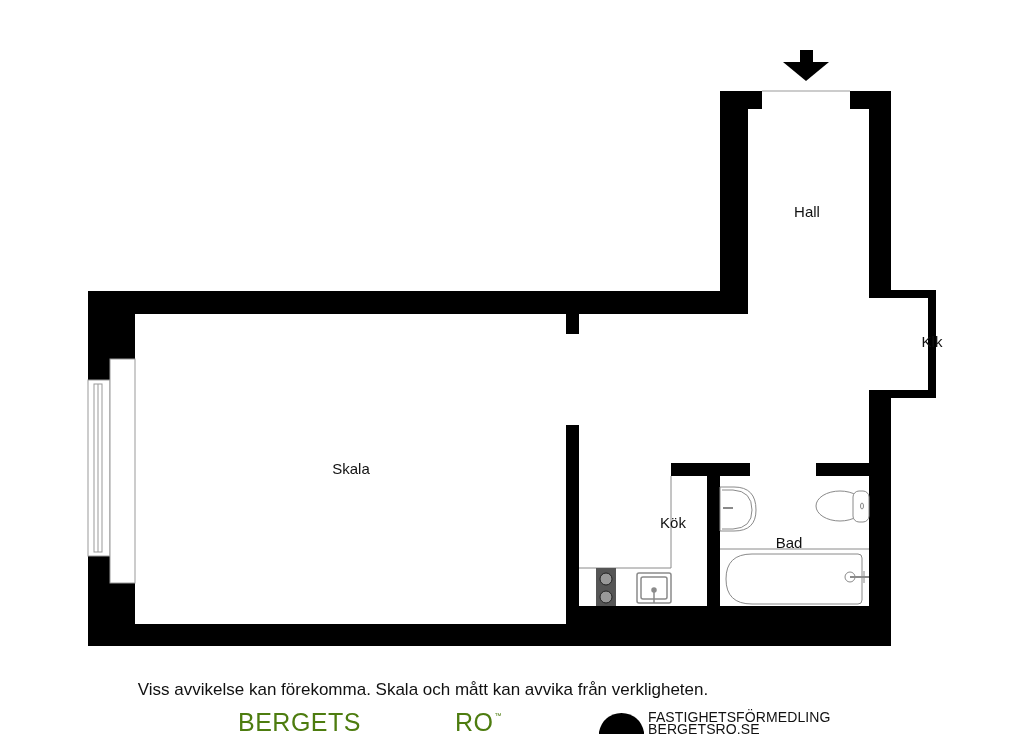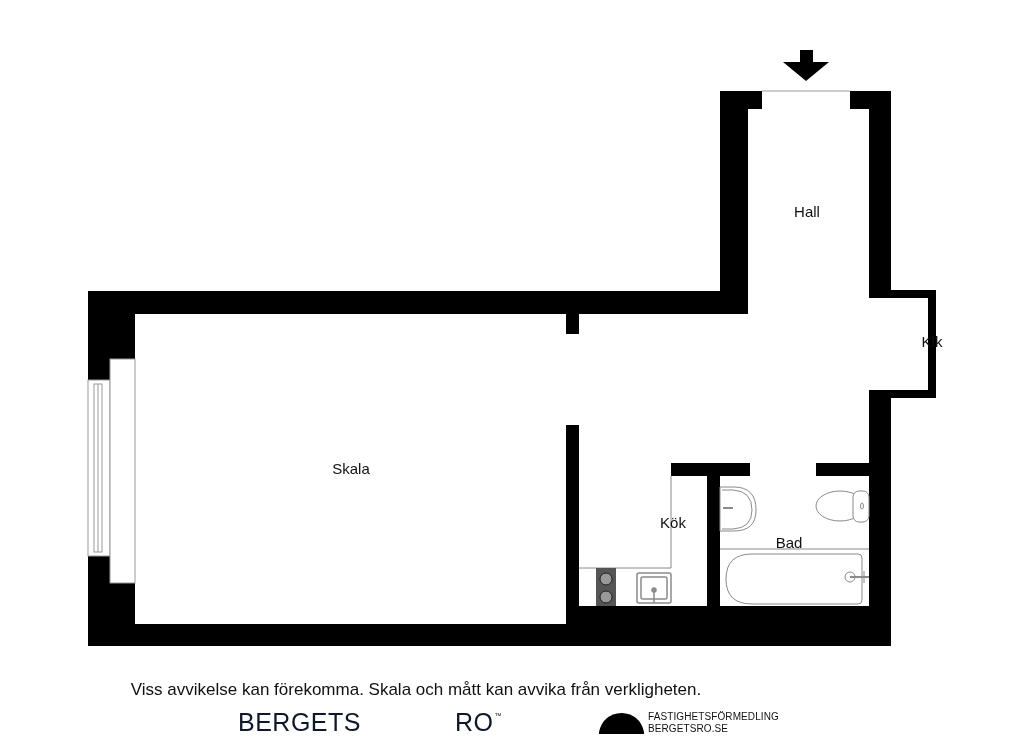--- a/index.html
+++ b/index.html
@@ -1,23 +1,23 @@
 <!DOCTYPE html>
 <html><head>
   <meta charset="utf-8">
   <style>
     html, body { margin: 0; padding: 0; background: #ffffff; }
     body { width: 1024px; height: 753px; position: relative; overflow: hidden;
            font-family: "Liberation Sans", sans-serif; color: #111; }
     #plan { position: absolute; left: 0; top: 0; width: 1024px; height: 660px; }
     .room-label { position: absolute; font-size: 15px; color: #111; transform: translate(-50%, -50%); white-space: nowrap; }
-    .disclaimer { position: absolute; left: 0; width: 832px; top: 680px; text-align: center; font-size: 17px; color: #111; }
-    .brand-word { position: absolute; top: 708px; font-size: 25px; letter-spacing: 0.5px; color: #0f172a; }
+    .disclaimer { position: absolute; left: 0; width: 832px; top: 680px; text-align: center; font-size: 17px; color: #111; padding-left: 7px; }
+    .brand-word { position: absolute; top: 708px; font-size: 25px; letter-spacing: 0.5px; color: #4d7c0f; }
     .brand-tm { font-size: 7px; vertical-align: top; position: relative; top: 4px; margin-left: 1px; }
-    .agency { position: absolute; left: 648px; top: 711px; font-size: 10px; line-height: 12px; color: #111; letter-spacing: 0.1px; }
+    .agency { position: absolute; left: 648px; top: 711px; font-size: 14px; line-height: 12px; color: #111; letter-spacing: 0.1px; }
     .dome { position: absolute; left: 599px; top: 712px; width: 45px; height: 22px; }
   </style>
 </head>
 <body>
 
 <svg id="plan" viewBox="0 0 1024 660" xmlns="http://www.w3.org/2000/svg">
 
   <g>
     <rect x="800" y="50" width="13" height="13" fill="#000"></rect>
     <polygon points="783,62 829,62 806,81" fill="#000"></polygon>

